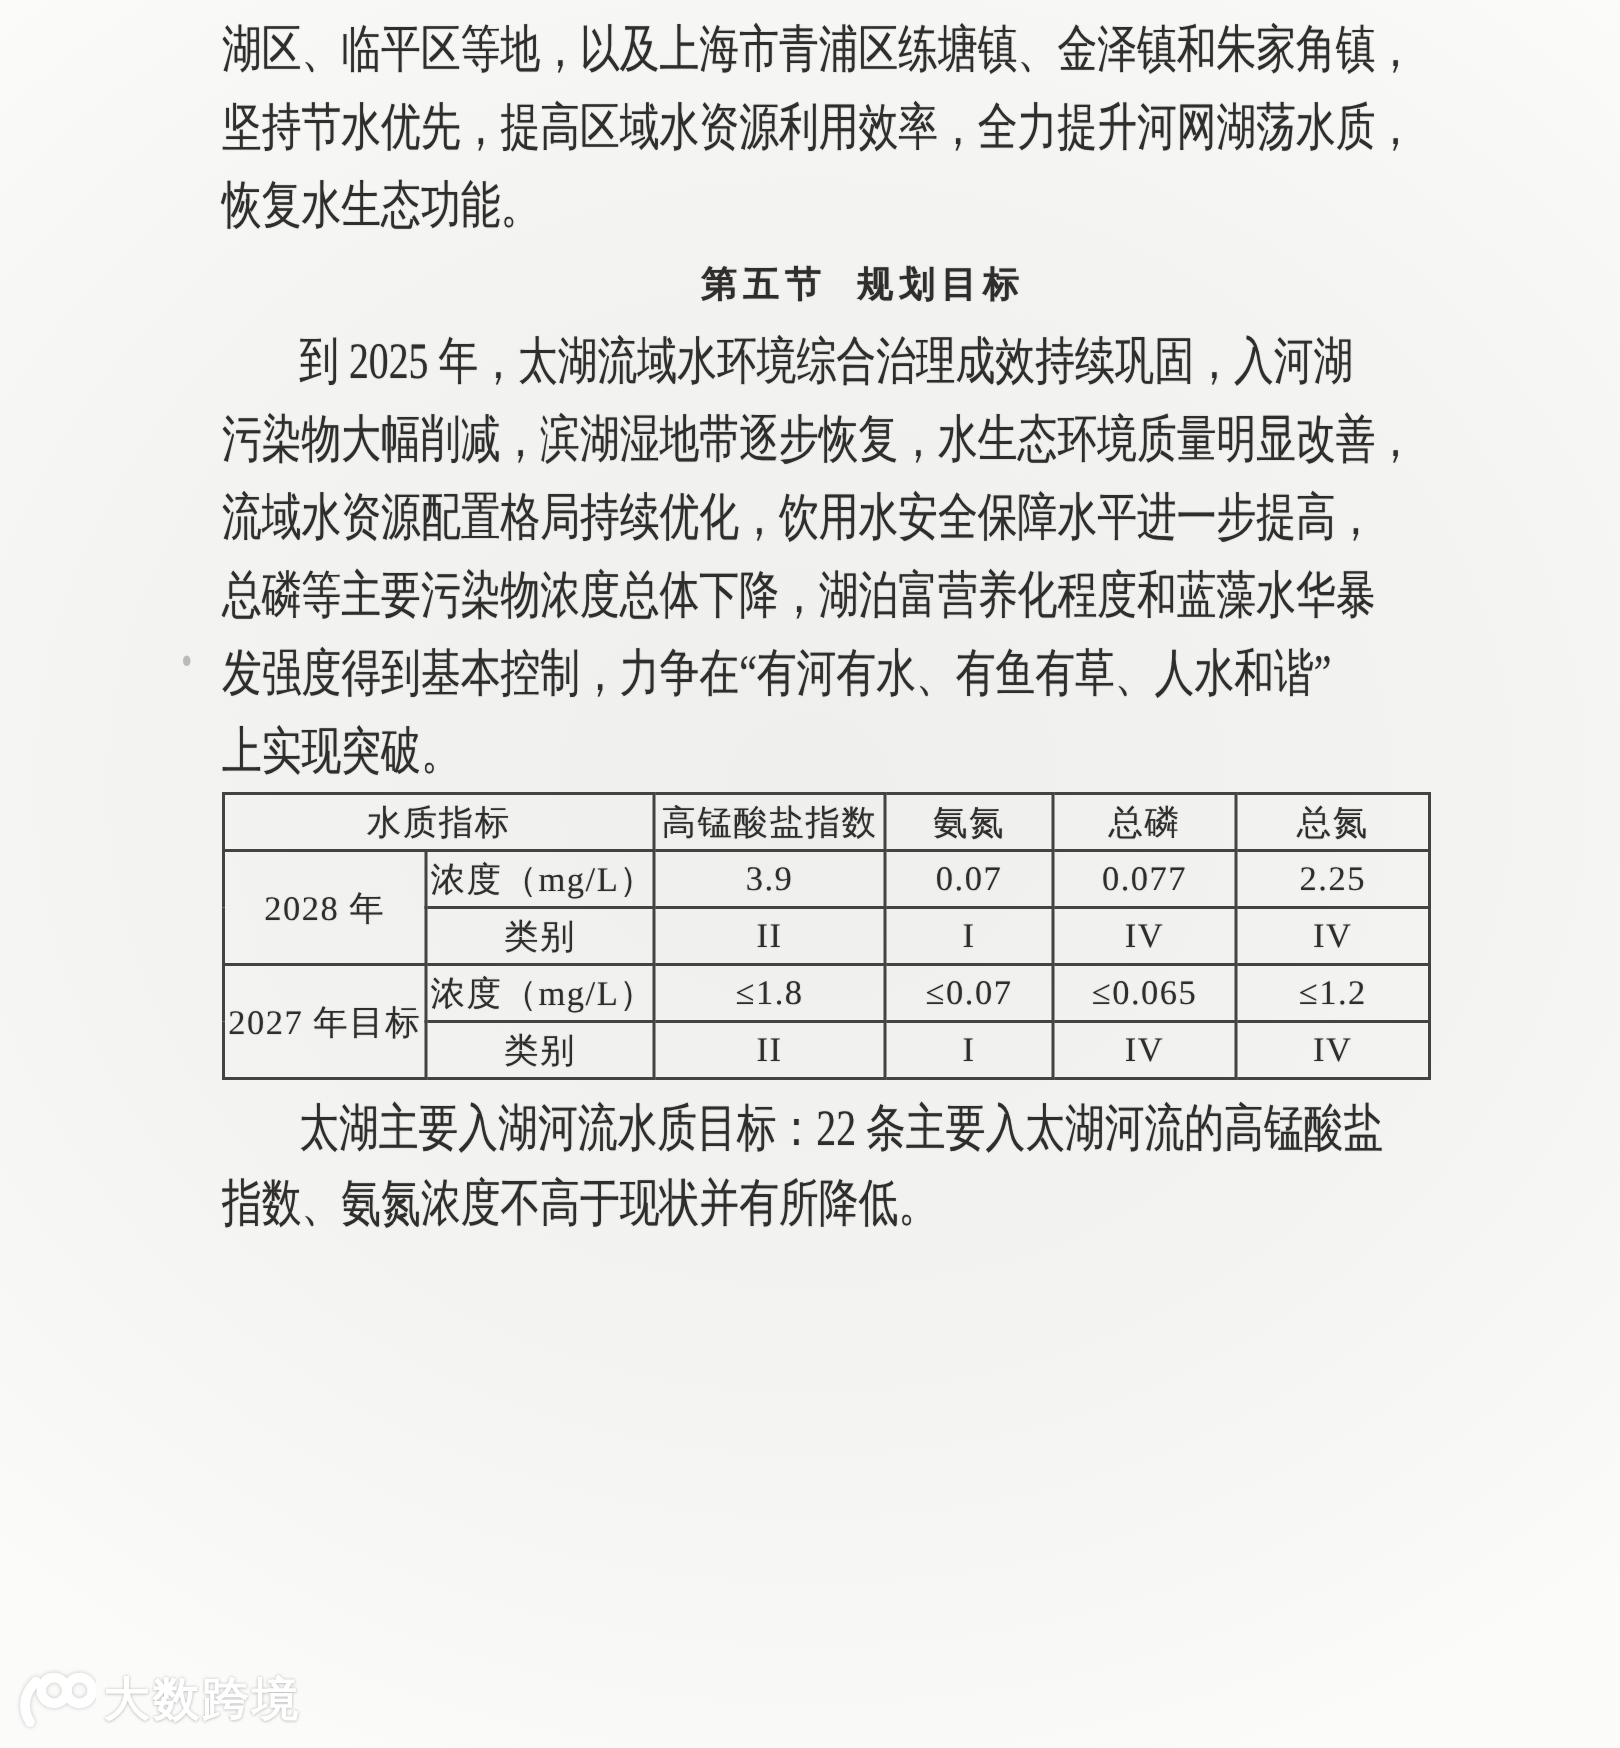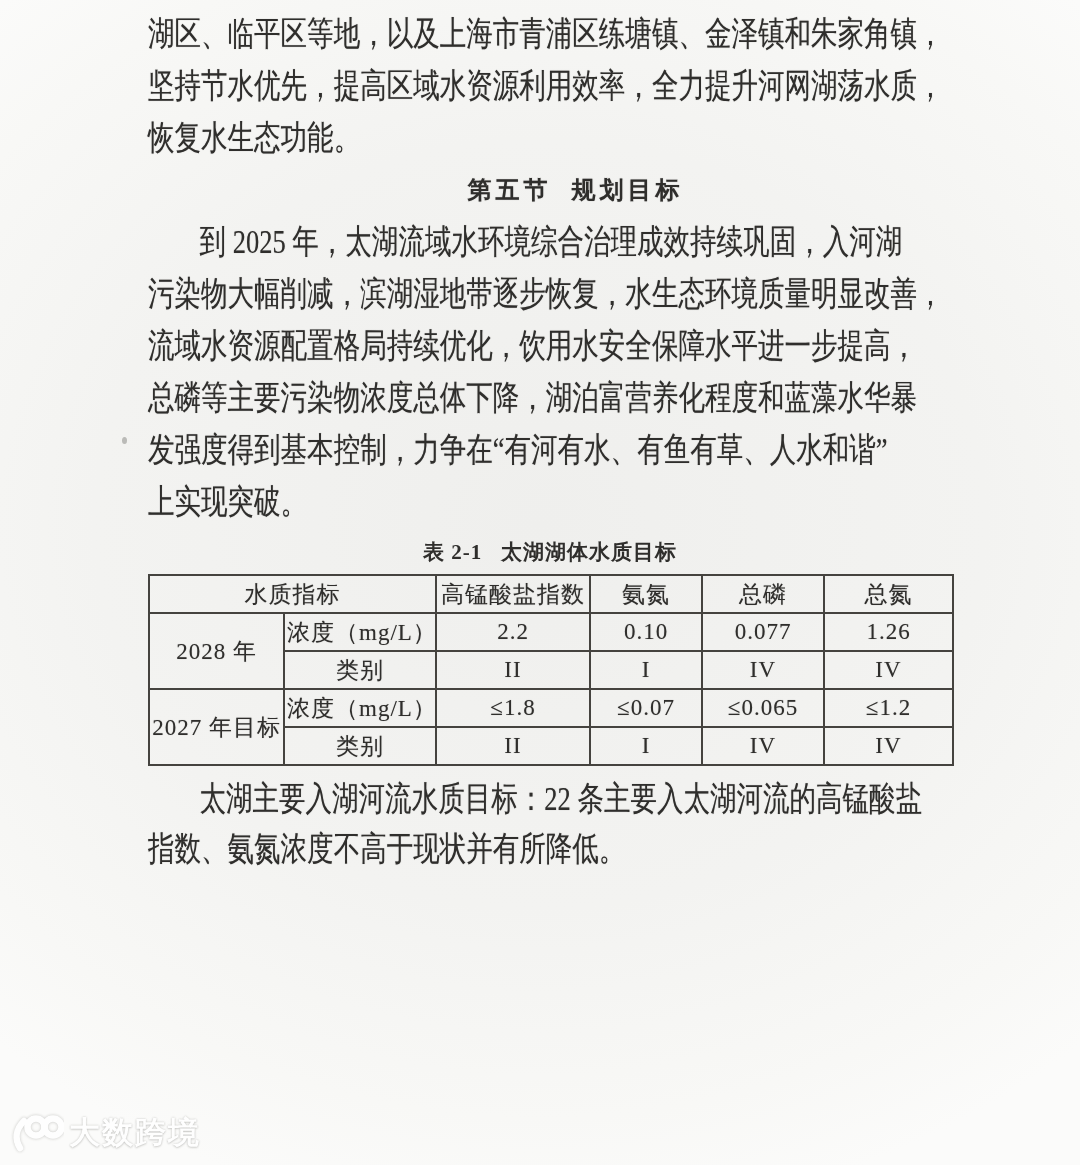--- a/index.html
+++ b/index.html
@@ -110,21 +110,20 @@
   <div class="heading">第五节  规划目标</div>
 
   <div class="bline indent">到 2025 年，太湖流域水环境综合治理成效持续巩固，入河湖</div>
   <div class="bline">污染物大幅削减，滨湖湿地带逐步恢复，水生态环境质量明显改善，</div>
   <div class="bline">流域水资源配置格局持续优化，饮用水安全保障水平进一步提高，</div>
   <div class="bline">总磷等主要污染物浓度总体下降，湖泊富营养化程度和蓝藻水华暴</div>
   <div class="bline">发强度得到基本控制，力争在“有河有水、有鱼有草、人水和谐”</div>
   <div class="bline">上实现突破。</div>
 
 
-  <div class="caption">表 2-1   太湖湖体水质目标</div>
 
   <table class="goal">
     <colgroup>
       <col style="width:135px">
         <col style="width:152px">
         <col style="width:154px">
       <col style="width:112px">
         <col style="width:122px">
         <col style="width:129px">
     </colgroup>
@@ -132,24 +131,24 @@
       <tr>
         <td colspan="2">水质指标</td>
         <td>高锰酸盐指数</td>
         <td>氨氮</td>
         <td>总磷</td>
         <td>总氮</td>
       </tr>
       <tr>
         <td rowspan="2">2028 年</td>
         <td>浓度（mg/L）</td>
-        <td>2.2</td>
-        <td>0.10</td>
+        <td>3.9</td>
+        <td>0.07</td>
         <td>0.077</td>
-        <td>1.26</td>
+        <td>2.25</td>
       </tr>
       <tr>
         <td>类别</td>
         <td>II</td>
         <td>I</td>
         <td>IV</td>
         <td>IV</td>
       </tr>
       <tr>
         <td rowspan="2">2027 年目标</td>

